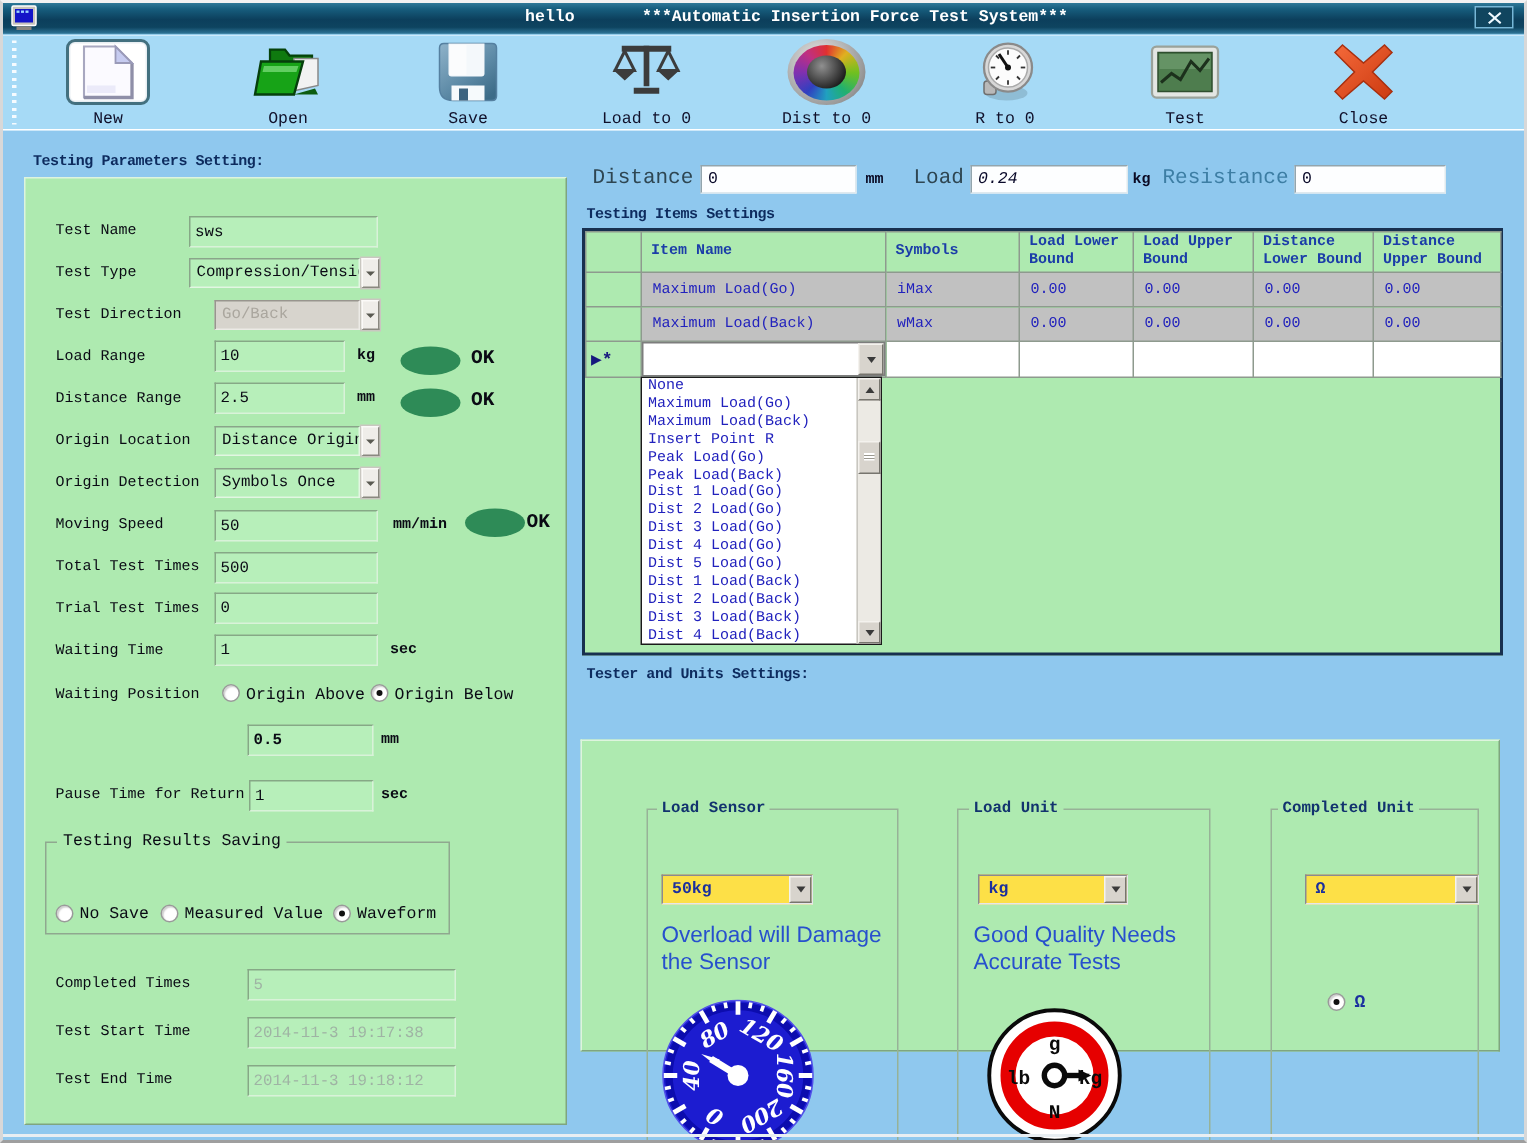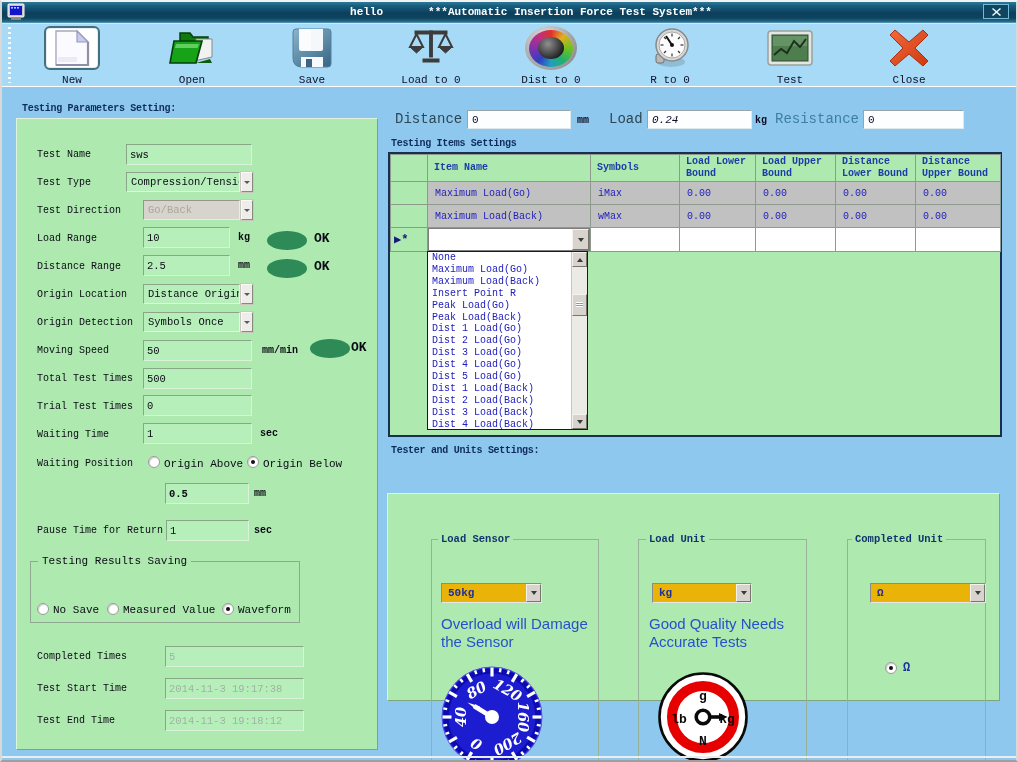--- a/index.html
+++ b/index.html
@@ -99,21 +99,21 @@
   .ddbtn .down{width:0;height:0;border-left:3.5px solid transparent;border-right:3.5px solid transparent;border-top:4px solid #3a3a3a;}
   .ddthumb{position:absolute;left:0;top:42px;width:15px;height:22px;background:#d8d4cd;border:1px solid;
     border-color:#f4f2ee #77756e #77756e #f4f2ee;}
   .ddthumb::after{content:"";position:absolute;left:3px;top:7px;width:7px;height:5px;
     background:repeating-linear-gradient(180deg,#fff 0 1px,#9a988f 1px 2px);}
   
   .units-panel{position:absolute;left:387px;top:458px;width:613px;height:208px;background:var(--green);
     border:1px solid;border-color:#def4de #7fa57f #7fa57f #def4de;margin-top:35px;}
   .ugroup{position:absolute;border:1px solid #97b297;}
   .ug-label{position:absolute;font:bold 10.5px var(--mono);color:#12336e;background:var(--green);padding:0 3px;white-space:pre;}
-  .ucombo{position:absolute;height:20px;background:#eab308;border:1px solid;border-color:#8a8a92 #e6e6ea #e6e6ea #8a8a92;display:flex;}
+  .ucombo{position:absolute;height:20px;background:#fde047;border:1px solid;border-color:#8a8a92 #e6e6ea #e6e6ea #8a8a92;display:flex;}
   .ucombo .cval{flex:1;font:bold 11px var(--mono);color:#1b2f9e;line-height:18px;padding-left:6px;white-space:pre;}
   .ucombo .cbtn{width:15px;background:#d8d4cd;border:1px solid;border-color:#f4f2ee #77756e #77756e #f4f2ee;
     display:flex;align-items:center;justify-content:center;}
   .ucombo .arr{width:0;height:0;border-left:3.5px solid transparent;border-right:3.5px solid transparent;border-top:4px solid #3a3a3a;}
   .note{position:absolute;font:15px/17.5px var(--sans);color:#2750cd;white-space:pre-line;}
   .ohm-label{position:absolute;font:bold 12px var(--mono);color:#1b2f9e;}
 </style>
 </head>
 <body>
 

